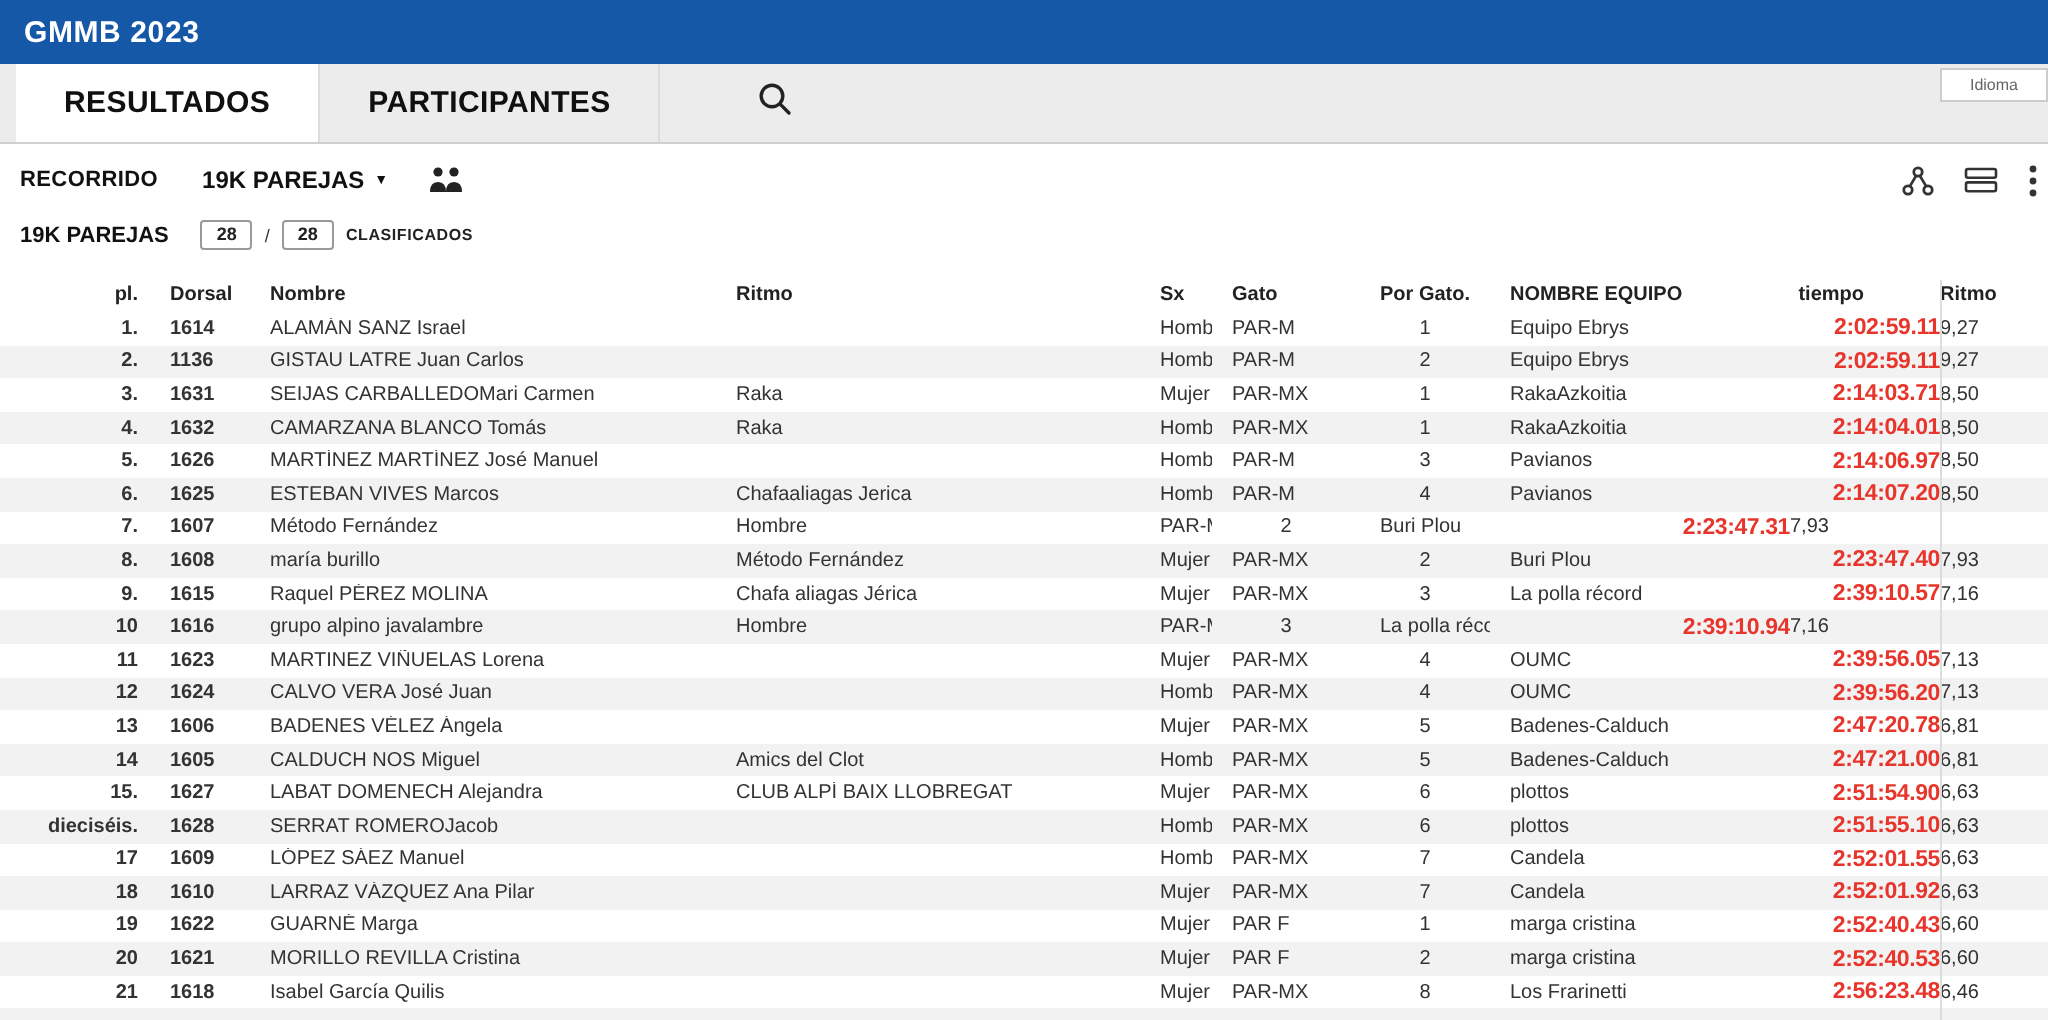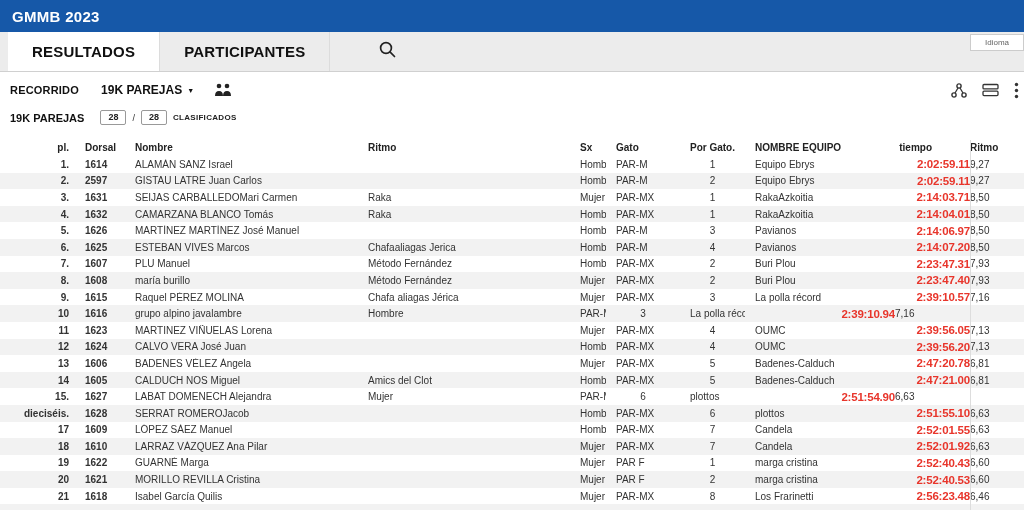--- a/index.html
+++ b/index.html
@@ -162,21 +162,21 @@
     <div class="c c-club"></div>
     <div class="c c-sx">Hombre</div>
     <div class="c c-gato">PAR-M</div>
     <div class="c c-porgato">1</div>
     <div class="c c-equipo">Equipo Ebrys</div>
     <div class="c c-tiempo">2:02:59.11</div>
     <div class="c c-ritmo">9,27</div>
   </div>
       <div class="trow alt">
     <div class="c c-pl">2.</div>
-    <div class="c c-dorsal">2597</div>
+    <div class="c c-dorsal">1136</div>
     <div class="c c-nombre">GISTAU LATRE Juan Carlos</div>
     <div class="c c-club"></div>
     <div class="c c-sx">Hombre</div>
     <div class="c c-gato">PAR-M</div>
     <div class="c c-porgato">2</div>
     <div class="c c-equipo">Equipo Ebrys</div>
     <div class="c c-tiempo">2:02:59.11</div>
     <div class="c c-ritmo">9,27</div>
   </div>
       <div class="trow">
@@ -223,21 +223,20 @@
     <div class="c c-sx">Hombre</div>
     <div class="c c-gato">PAR-M</div>
     <div class="c c-porgato">4</div>
     <div class="c c-equipo">Pavianos</div>
     <div class="c c-tiempo">2:14:07.20</div>
     <div class="c c-ritmo">8,50</div>
   </div>
       <div class="trow">
     <div class="c c-pl">7.</div>
     <div class="c c-dorsal">1607</div>
-    <div class="c c-nombre">PLU Manuel</div>
     <div class="c c-club">Método Fernández</div>
     <div class="c c-sx">Hombre</div>
     <div class="c c-gato">PAR-MX</div>
     <div class="c c-porgato">2</div>
     <div class="c c-equipo">Buri Plou</div>
     <div class="c c-tiempo">2:23:47.31</div>
     <div class="c c-ritmo">7,93</div>
   </div>
       <div class="trow alt">
     <div class="c c-pl">8.</div>
@@ -319,20 +318,21 @@
     <div class="c c-gato">PAR-MX</div>
     <div class="c c-porgato">5</div>
     <div class="c c-equipo">Badenes-Calduch</div>
     <div class="c c-tiempo">2:47:21.00</div>
     <div class="c c-ritmo">6,81</div>
   </div>
       <div class="trow">
     <div class="c c-pl">15.</div>
     <div class="c c-dorsal">1627</div>
     <div class="c c-nombre">LABAT DOMENECH Alejandra</div>
+    <div class="c c-club">CLUB ALPÍ BAIX LLOBREGAT</div>
     <div class="c c-sx">Mujer</div>
     <div class="c c-gato">PAR-MX</div>
     <div class="c c-porgato">6</div>
     <div class="c c-equipo">plottos</div>
     <div class="c c-tiempo">2:51:54.90</div>
     <div class="c c-ritmo">6,63</div>
   </div>
       <div class="trow alt">
     <div class="c c-pl">dieciséis.</div>
     <div class="c c-dorsal">1628</div>

